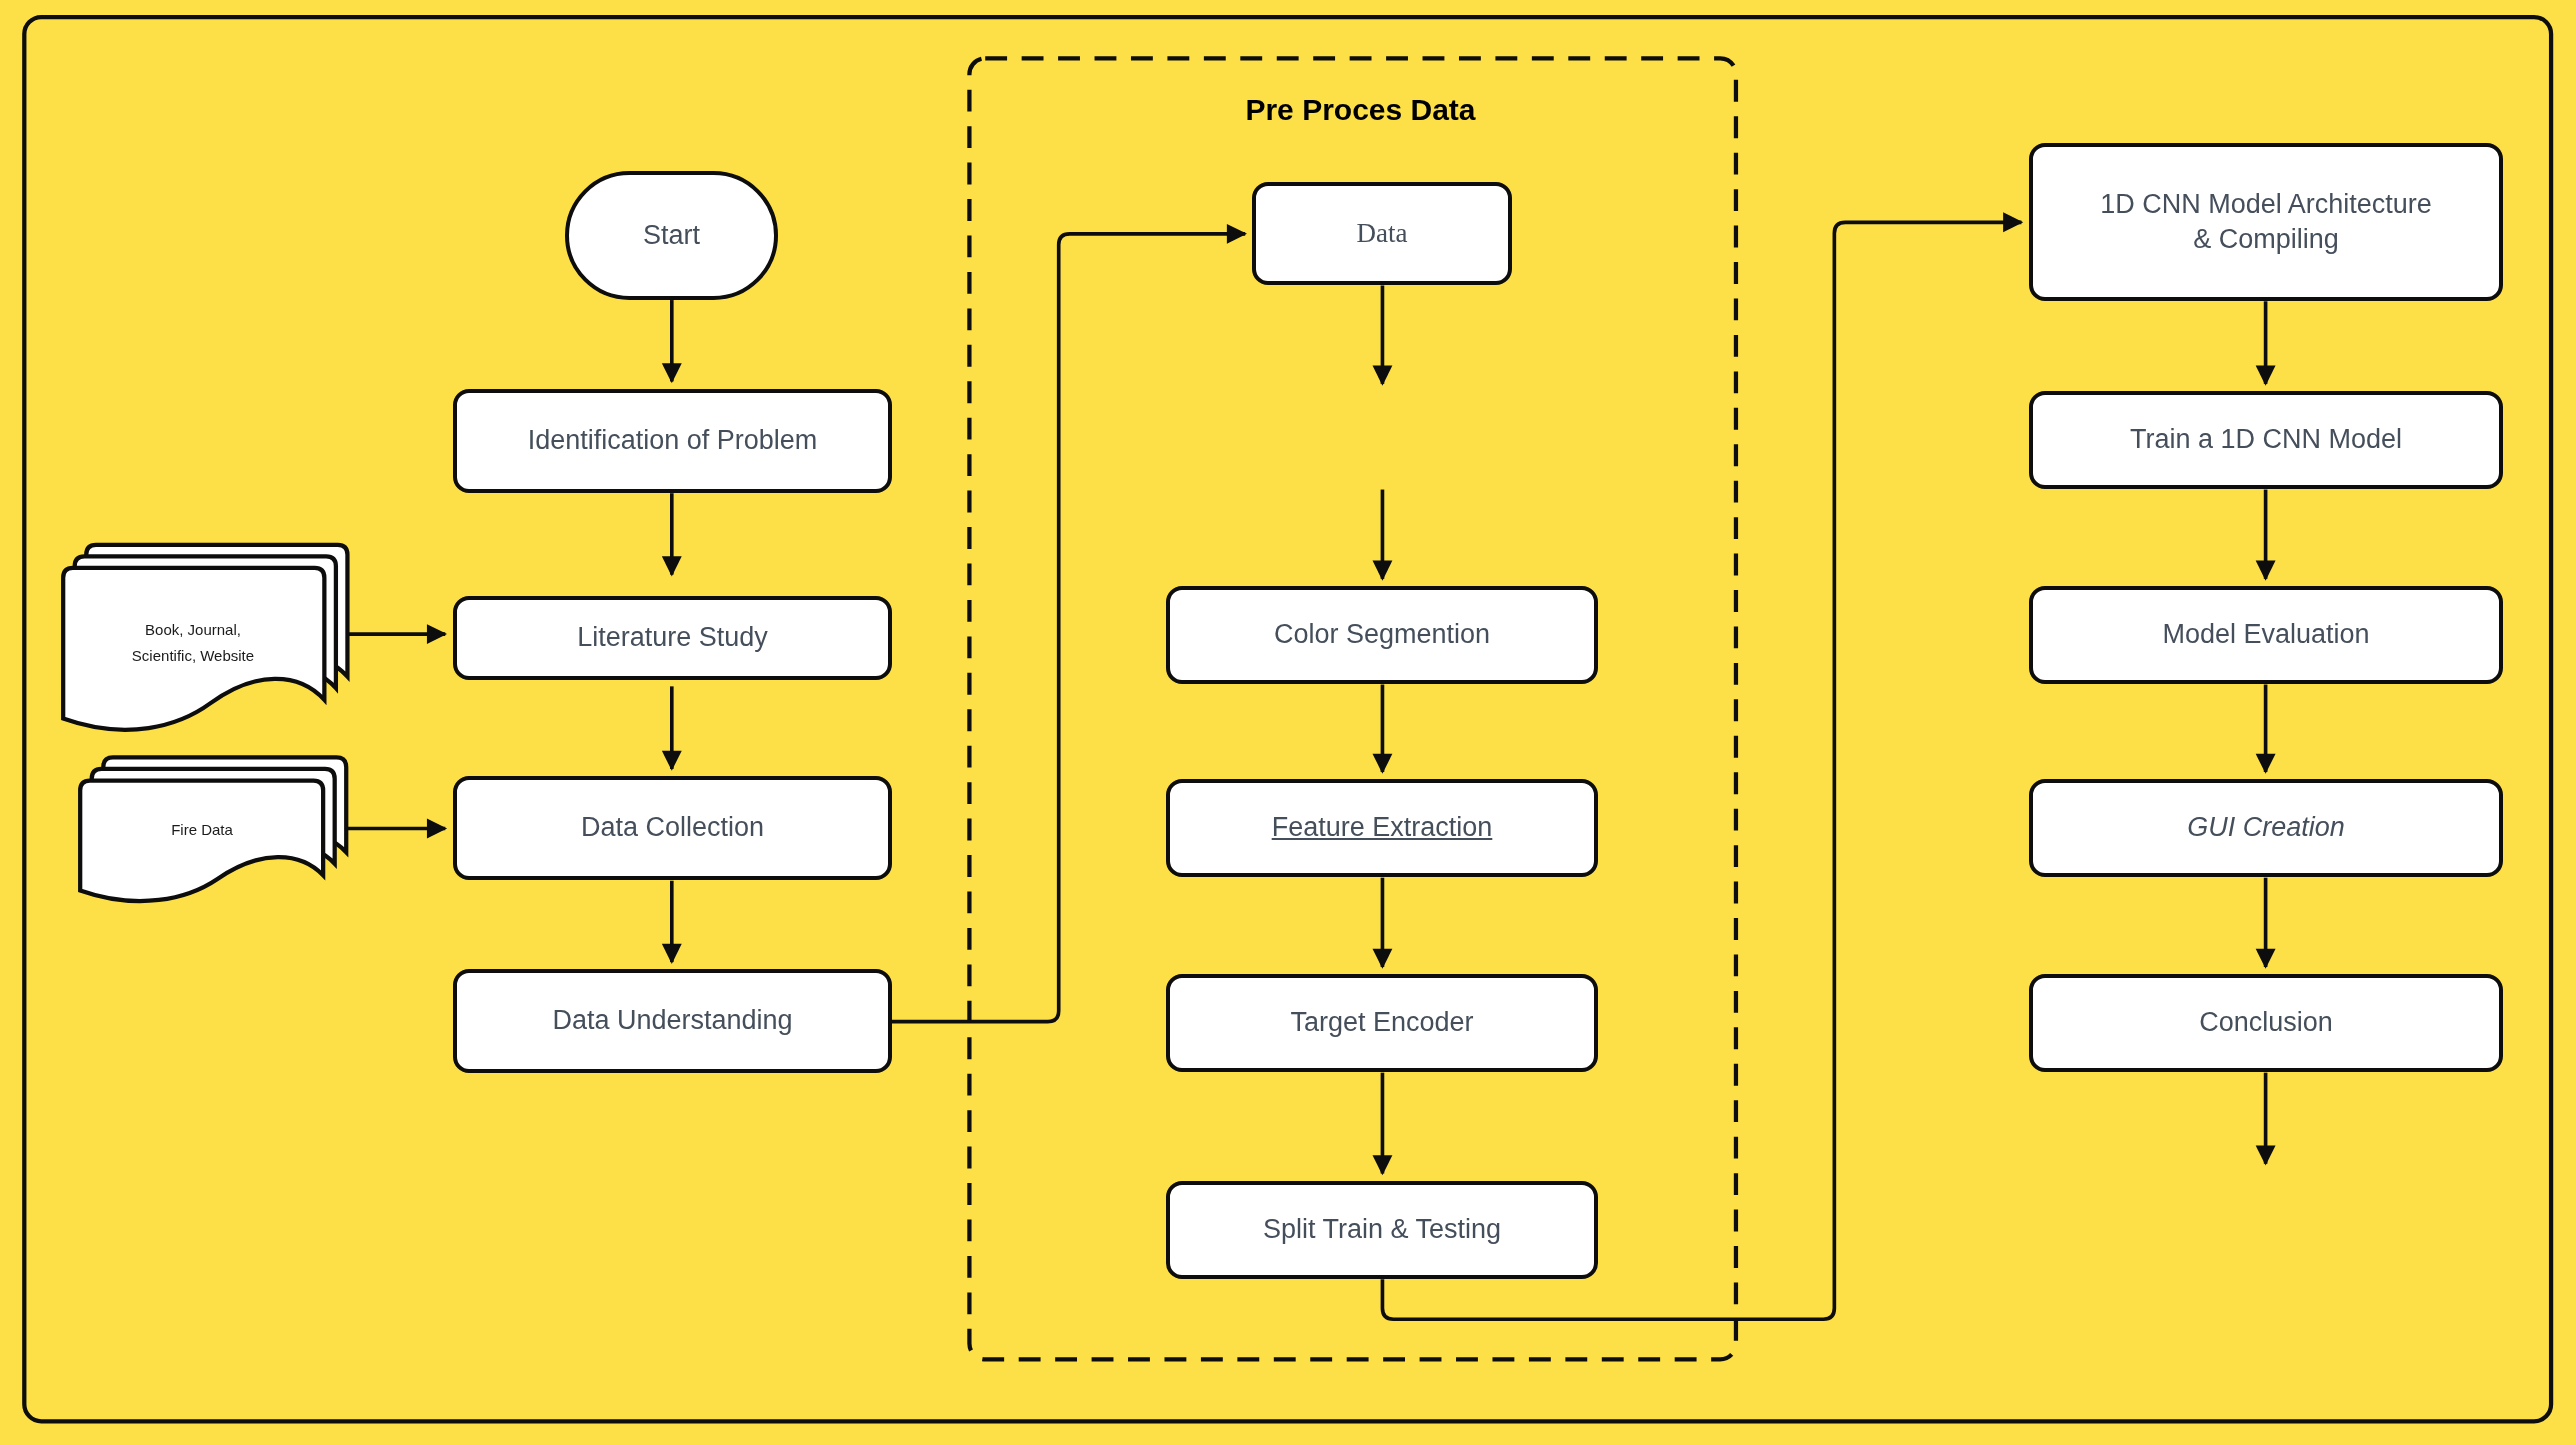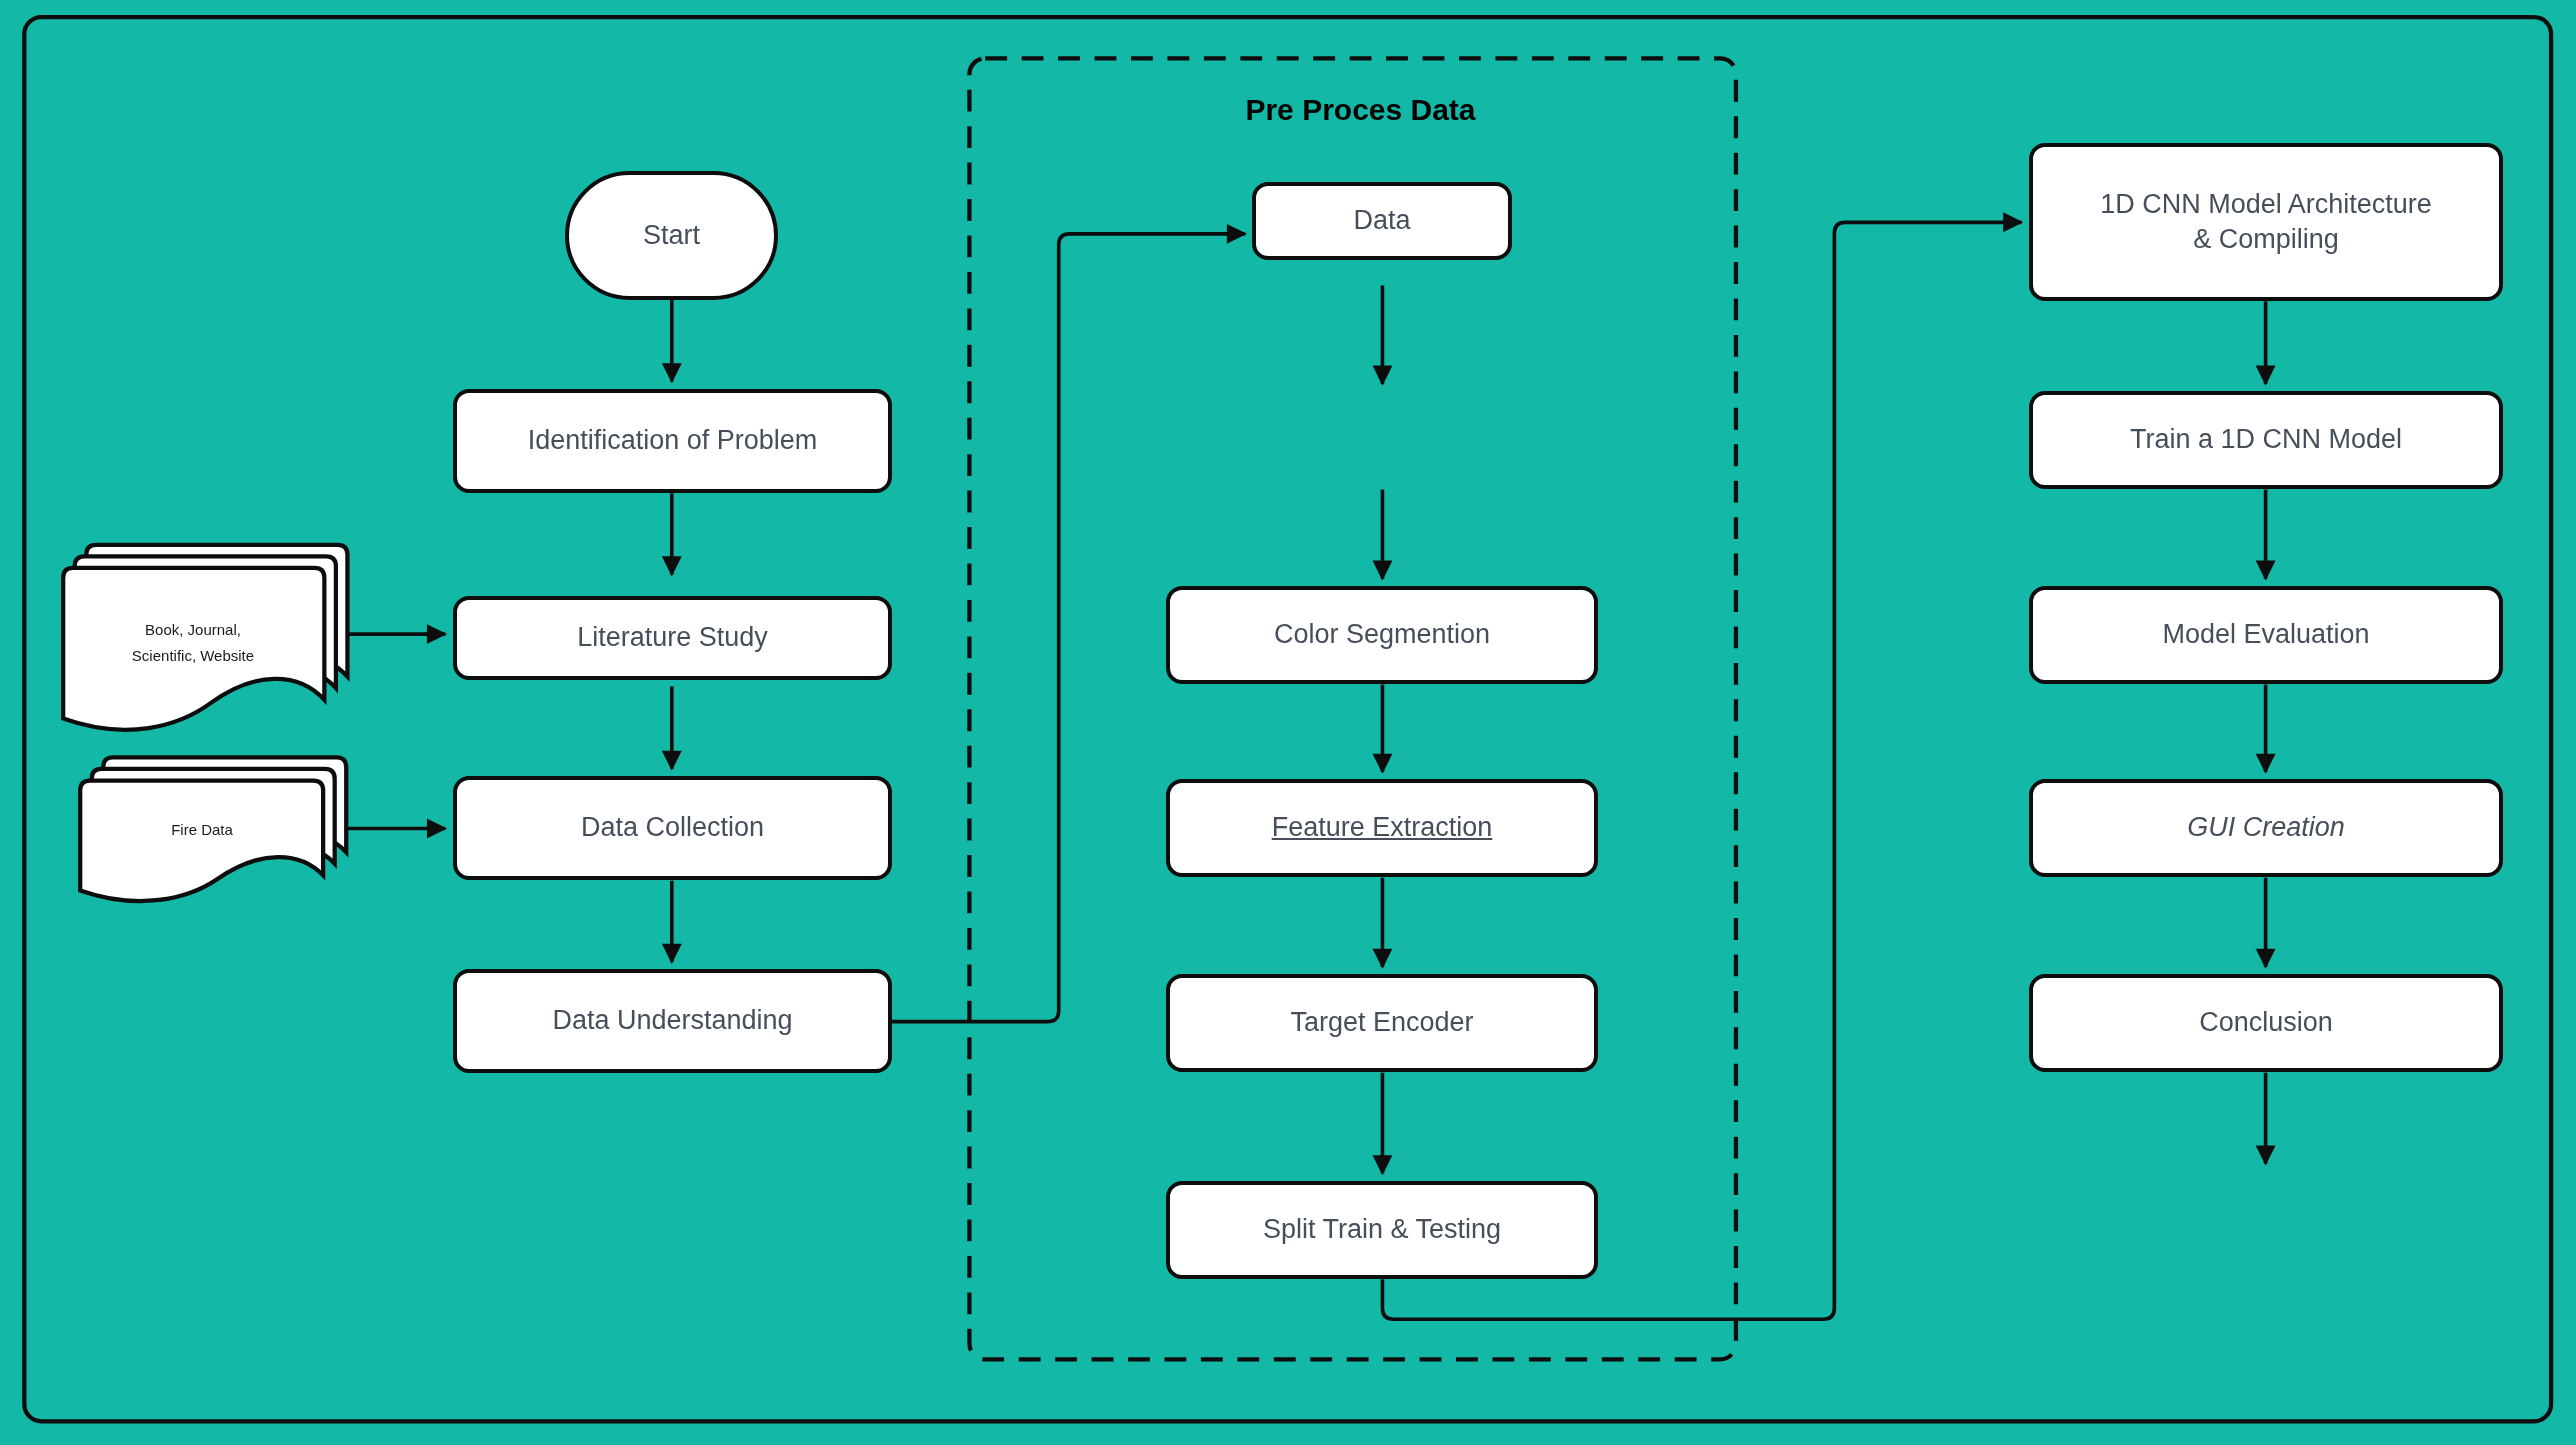--- a/index.html
+++ b/index.html
@@ -5,21 +5,21 @@
   html, body {
     margin: 0;
     padding: 0;
     background: #ffffff;
     font-family: "Liberation Sans", sans-serif;
   }
   #canvas {
     position: relative;
     width: 2576px;
     height: 1445px;
-    background: #14b8a6;
+    background: #fde047;
     overflow: hidden;
   }
   #wires {
     position: absolute;
     left: 0; top: 0;
     width: 2576px;
     height: 1445px;
   }
   .node {
     position: absolute;
@@ -126,21 +126,21 @@
   <div class="doc-label" style="left:85px; top:790px; width:234px; height:79px;">
     <span>Fire Data</span>
   </div>
 
   <div class="node terminator" style="left:565px; top:171px; width:213px; height:129px;">Start</div>
   <div class="node" style="left:453px; top:389px; width:439px; height:104px;">Identification of Problem</div>
   <div class="node" style="left:453px; top:582px; width:439px; height:84px;margin-top:14px;">Literature Study</div>
   <div class="node" style="left:453px; top:776px; width:439px; height:104px;">Data Collection</div>
   <div class="node" style="left:453px; top:969px; width:439px; height:104px;">Data Understanding</div>
 
-  <div class="node" style="left:1252px; top:182px; width:260px; height:78px;">Data</div>
+  <div class="node" style="left:1252px; top:182px; width:260px; height:103px;font-family:Liberation Serif, serif;">Data</div>
   <div class="node" style="left:1166px; top:586px; width:432px; height:98px;">Color Segmention</div>
   <div class="node" style="left:1166px; top:779px; width:432px; height:98px;text-decoration:underline;">Feature Extraction</div>
   <div class="node" style="left:1166px; top:974px; width:432px; height:98px;">Target Encoder</div>
   <div class="node" style="left:1166px; top:1181px; width:432px; height:98px;">Split Train &amp; Testing</div>
 
   <div class="node cnn-lines" style="left:2029px; top:143px; width:474px; height:158px; flex-direction:column;">
     <span>1D CNN Model Architecture</span>
     <span>&amp; Compiling</span>
   </div>
   <div class="node" style="left:2029px; top:391px; width:474px; height:98px;">Train a 1D CNN Model</div>

